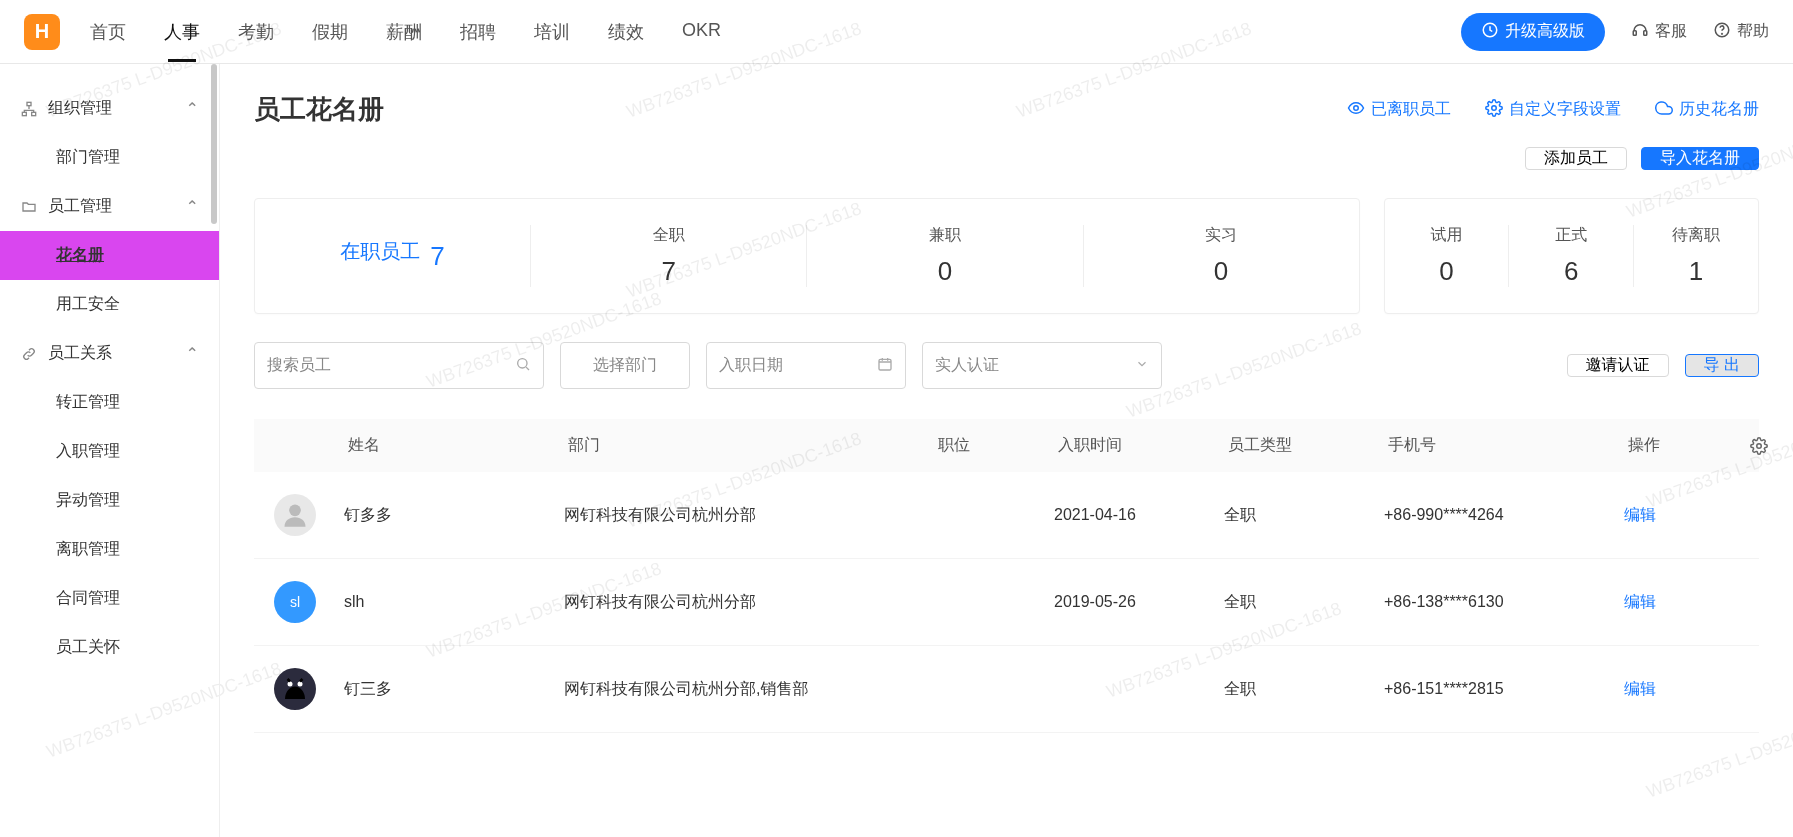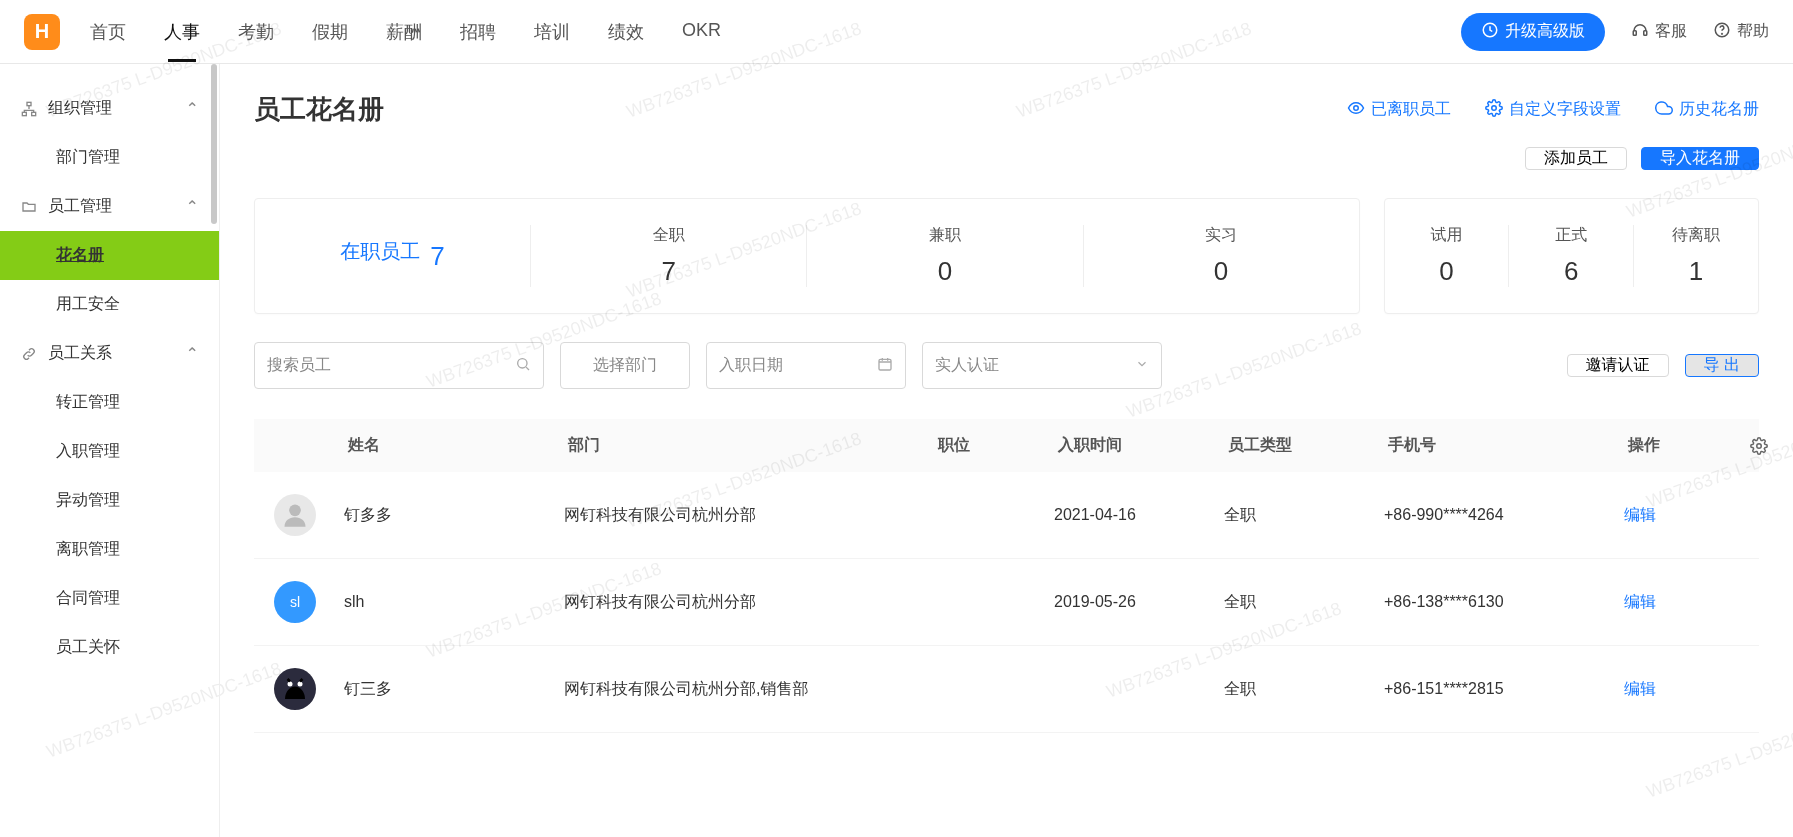--- a/index.html
+++ b/index.html
@@ -17,21 +17,21 @@
   
   .layout { display:flex; height:calc(100% - 64px); }
   .sidebar { width:220px; border-right:1px solid #eee; padding-top:20px; overflow-y:auto; position:relative; }
   .sidebar-scrolltrack { position:absolute; right:0; top:0; bottom:0; width:10px; }
   .sidebar-scrollthumb { position:absolute; right:2px; top:0; height:160px; width:6px; background:#c8c8c8; border-radius:3px;}
   .side-group { padding:0 0; }
   .side-head { display:flex; align-items:center; gap:10px; padding:14px 20px; font-size:16px; color:#333; cursor:pointer;}
   .side-head .chev { margin-left:auto; color:#888; }
   .side-icon { width:18px; height:18px; display:inline-flex; align-items:center; justify-content:center; color:#888;}
   .side-item { padding:14px 20px 14px 56px; font-size:16px; color:#333; cursor:pointer;}
-  .side-item.active { background:#84cc16; font-weight:600;text-decoration:underline; }
+  .side-item.active { background:#d946ef; font-weight:600;text-decoration:underline; }
   
   .main { flex:1; padding:28px 34px 0 34px; overflow:auto; }
   .main-head { display:flex; align-items:center; }
   .page-title { font-size:26px; font-weight:700; }
   .main-actions { margin-left:auto; display:flex; gap:34px; }
   .link-action { display:flex; align-items:flex-start; gap:6px; color:#1677ff; font-size:16px; cursor:pointer;}
   .sub-actions { display:flex; justify-content:flex-end; gap:14px; margin-top:20px; }
   .btn { border:1px solid #d9d9d9; background:#fff; border-radius:4px; padding:0 18px; font-size:16px; cursor:pointer;}
   .btn.primary { background:#1677ff; color:#fff; border-color:#1677ff;}
   .btn.outline-primary { border-color:#1677ff; color:#1677ff; background:#e5e5e5;}
@@ -53,21 +53,21 @@
   .input-box .grow { flex:1; }
   .input-box svg { color:#aaa; }
   .search-box { width:290px; }
   .dept-box { width:130px; justify-content:center; cursor:pointer;}
   .date-box { width:200px; justify-content:space-between; cursor:pointer;}
   .auth-box { width:240px; justify-content:space-between; cursor:pointer;}
   .filters .spacer { flex:1; }
   
   .table { margin-top:30px; }
   .thead, .trow { display:grid; grid-template-columns: 90px 220px 370px 120px 170px 160px 240px 110px 50px; align-items:center; }
-  .thead { color:#555; font-size:16px; padding:16px 0; background:#fafafa;font-weight:bold;}
+  .thead { color:#555; font-size:16px; padding:16px 0; background:#fafafa;}
   .thead .th { padding:0 4px; }
   .trow { padding:22px 0; font-size:16px; color:#333; border-bottom:1px solid #f3f3f3;}
   .avatar { width:42px;height:42px;border-radius:50%;background:#ddd;display:flex;align-items:center;justify-content:center;color:#fff;font-size:14px;margin-left:20px;background-size:cover;}
   .avatar.blue { background:#3399ff; }
   .avatar.dark { background:#2b2b3d; }
   .edit-link { color:#1677ff; cursor:pointer; }
   .gear-col { display:flex; justify-content:center; }
   
   .wm { position:absolute; color:rgba(0,0,0,0.07); font-size:18px; transform:rotate(-20deg); pointer-events:none; white-space:nowrap; }
 </style>

